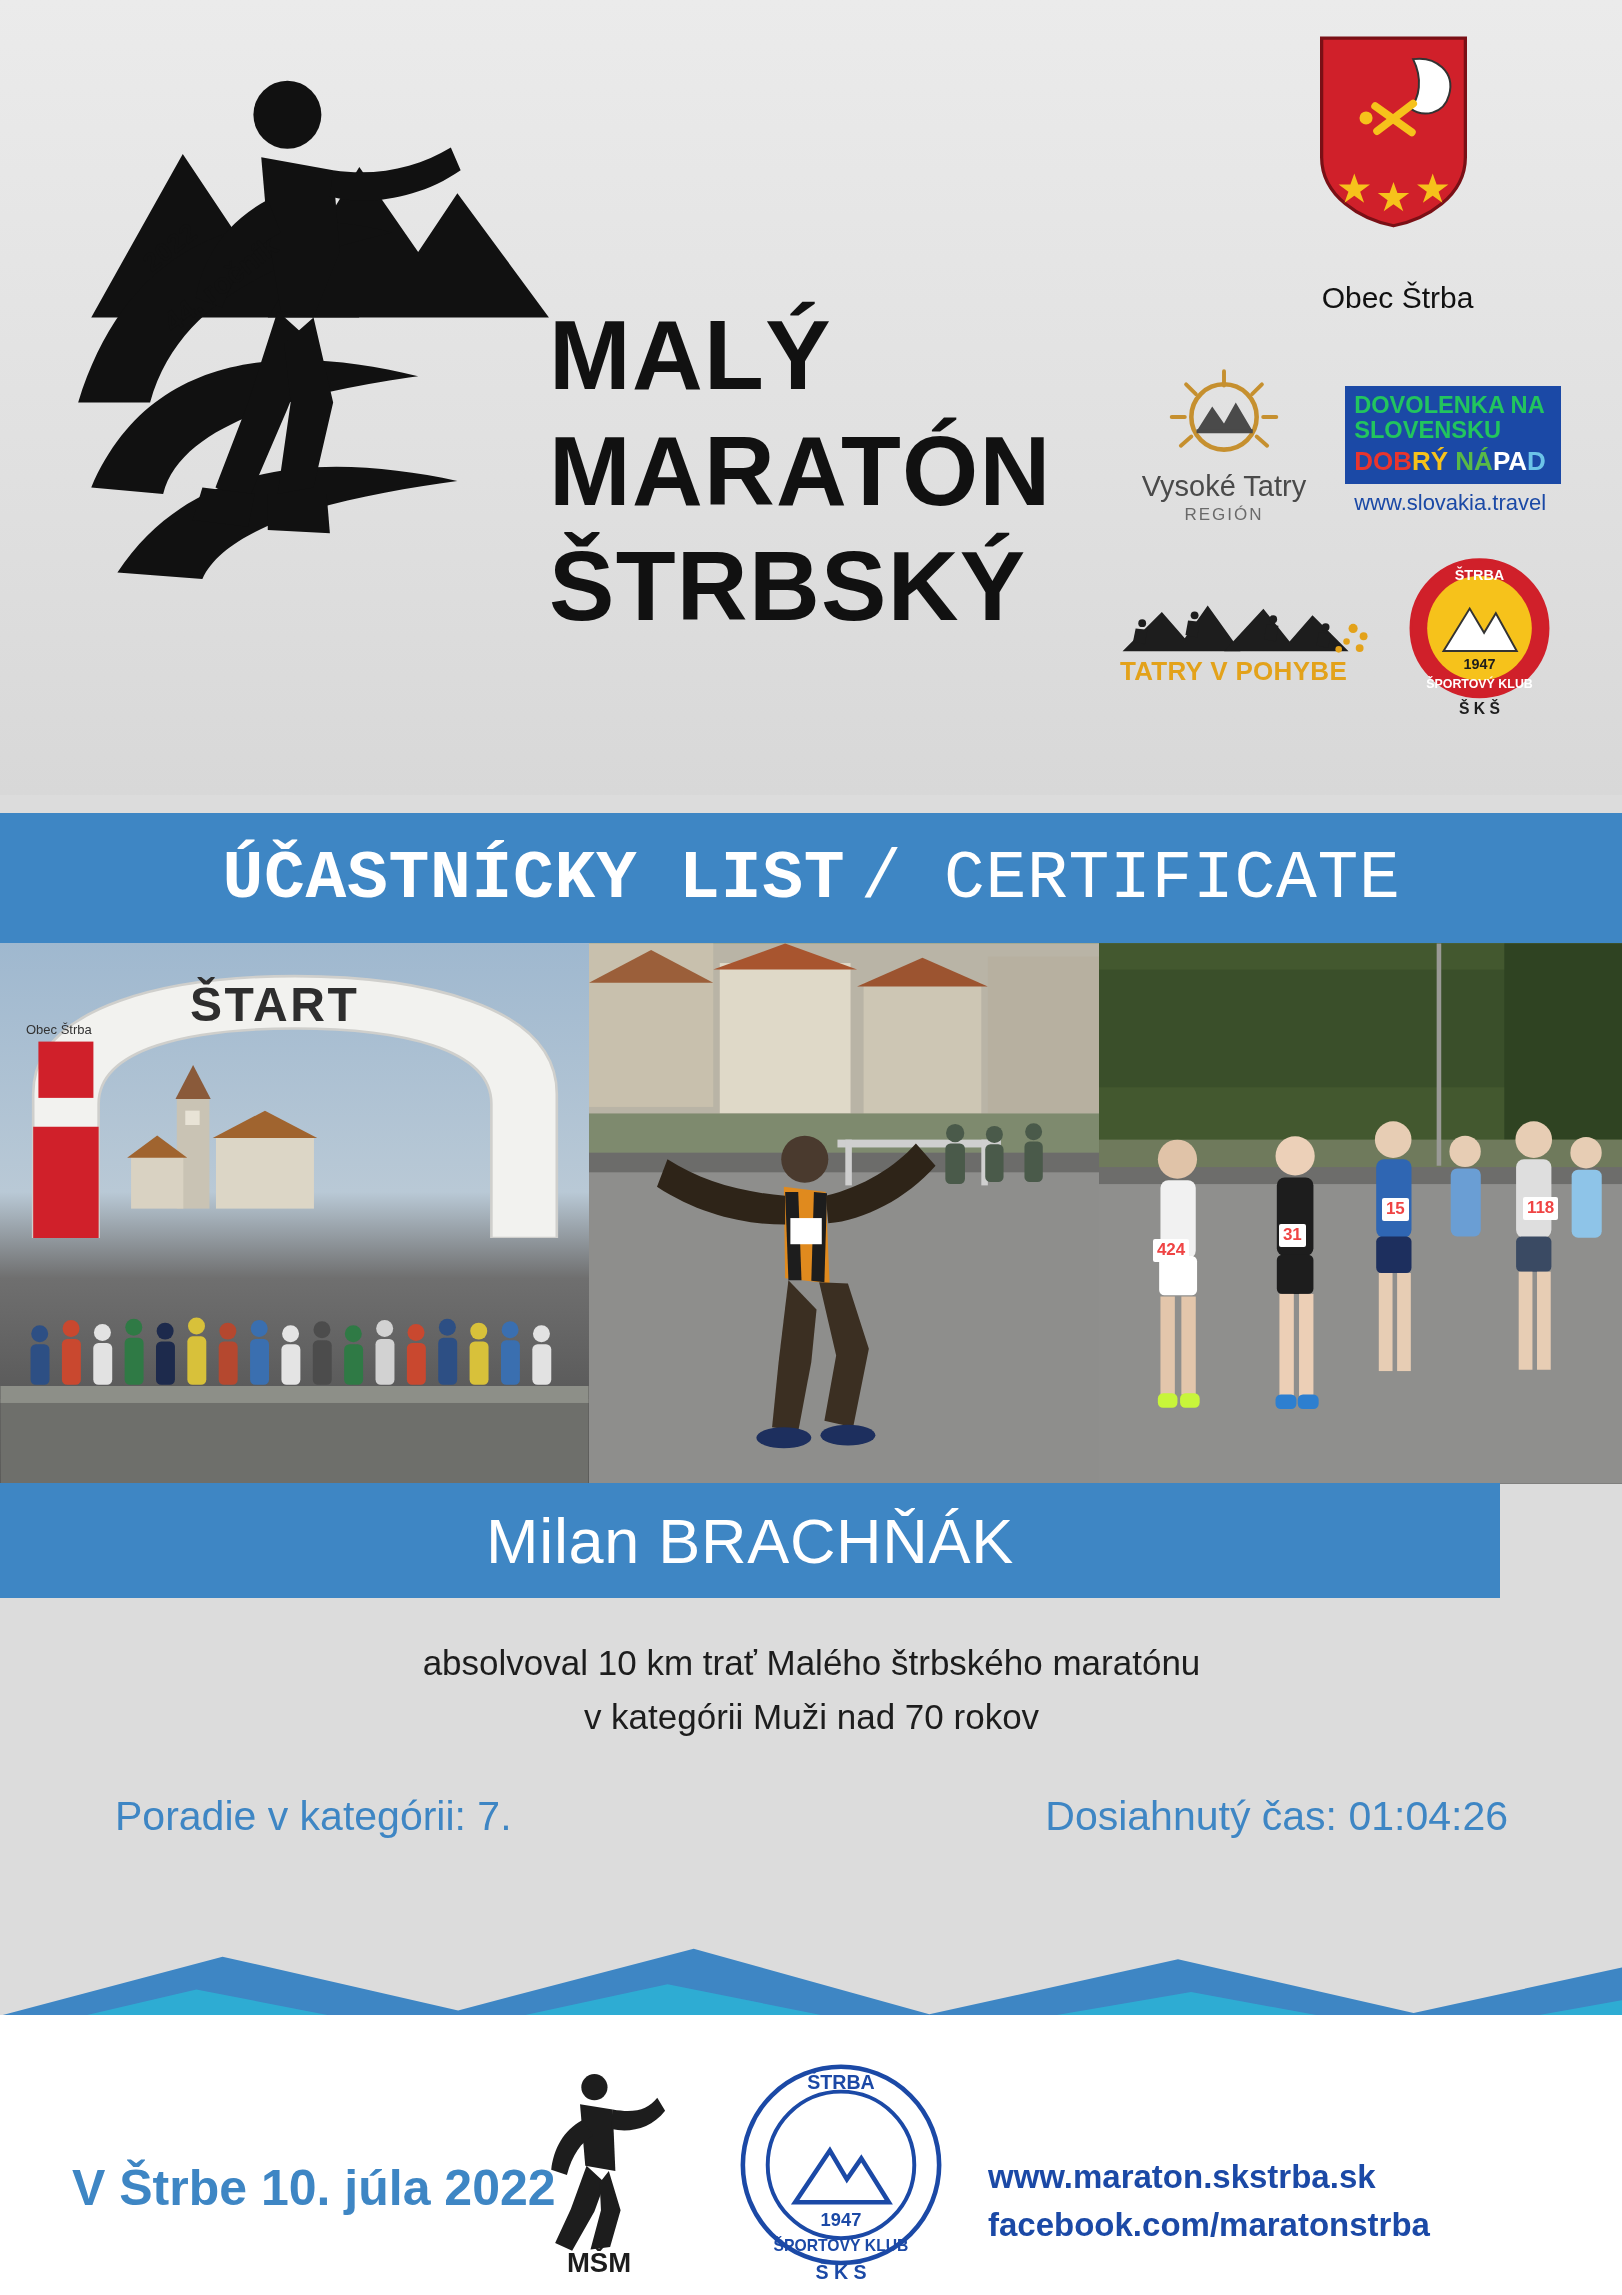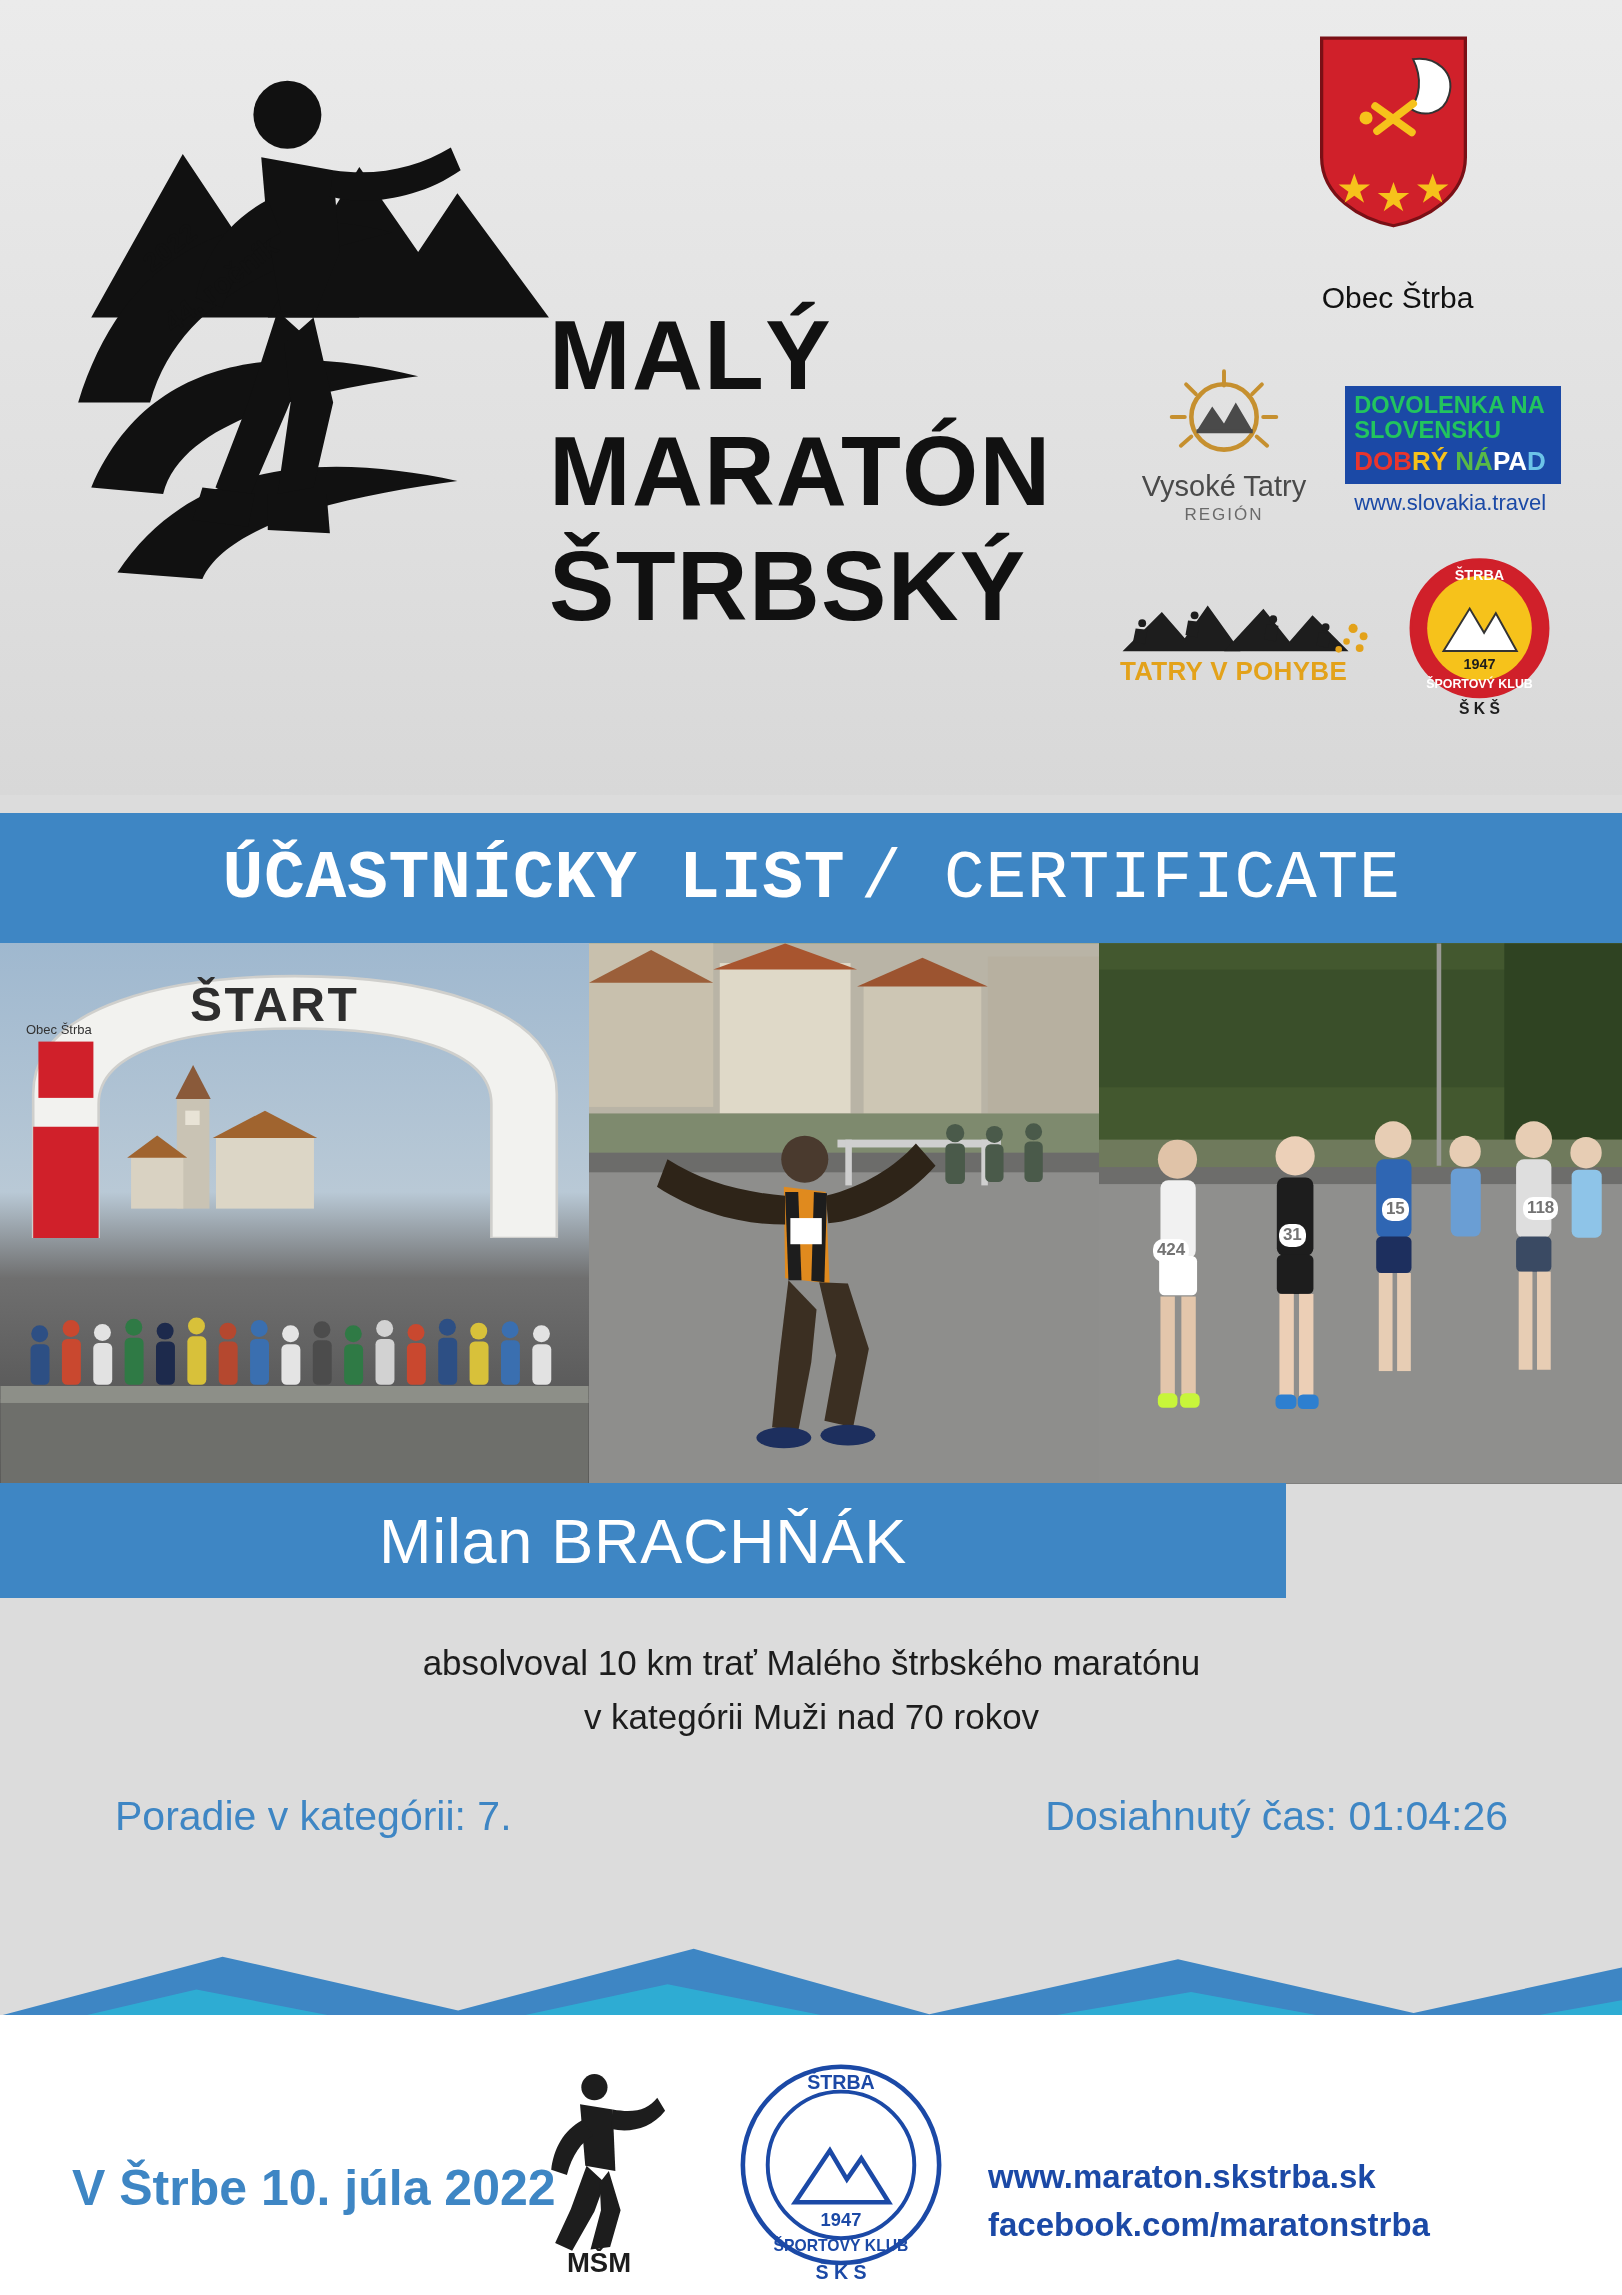--- a/index.html
+++ b/index.html
@@ -265,34 +265,34 @@
 
   
   .street3 {
     position: absolute;
     left: 0; top: 0;
     width: 523px; height: 541px;
   }
   .bib {
     position: absolute;
     background: #ffffff;
-    color: #737373;
+    color: #ef4444;
     font-weight: bold;
     text-align: center;
     font-size: 17px;
-    border-radius: 10px;
+    border-radius: 2px;
     padding: 1.3px 3.9px;
   }
 
   
   .namebar {
     position: absolute;
     left: 0;
     top: 1483px;
-    width: 1286px;
+    width: 1500px;
     height: 115px;
     background: #3e86c4;
     display: flex;
     align-items: center;
     justify-content: center;
   }
   .namebar span {
     color: #ffffff;
     font-size: 63px;
     letter-spacing: 0.7px;

